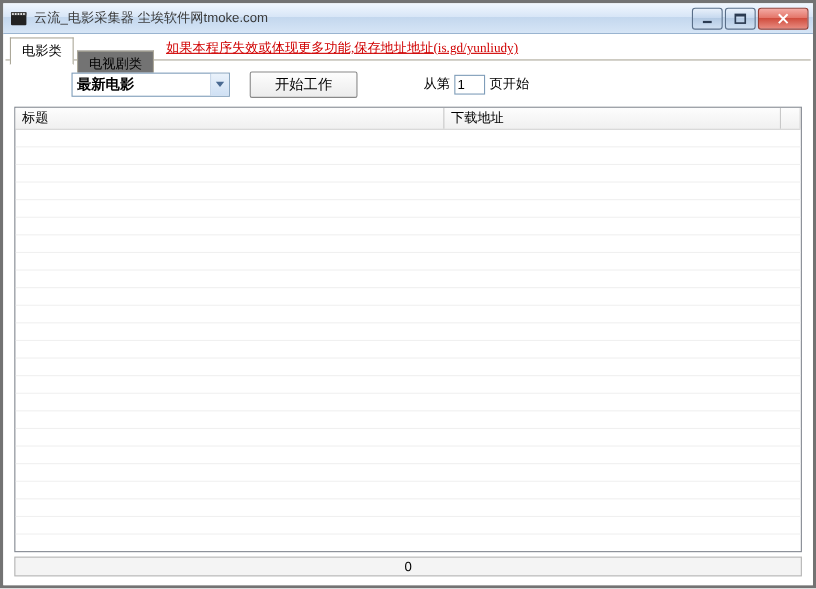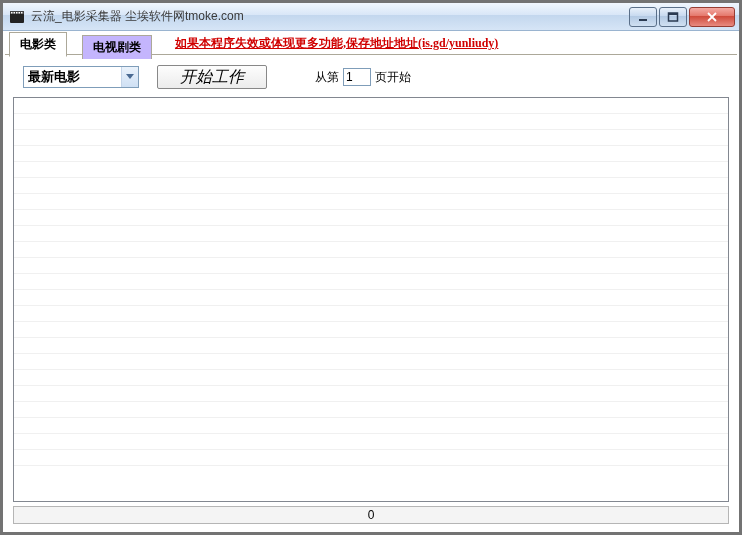--- a/index.html
+++ b/index.html
@@ -55,35 +55,34 @@
   .win-btn svg { width: 12px; height: 10px; }
   .client {
     flex: 1;
     background: #fff;
     padding: 2px;
     display: flex;
     flex-direction: column;
   }
   .tabstrip {
     display: flex;
-    align-items: center;
+    align-items: flex-start;
     height: 22px;
     border-bottom: 1px solid #aca899;
     padding-left: 4px;
-    gap: 16px;
-    font-weight: bold;
+    gap: 4px;
   }
   .tab {
     padding: 3px 10px 3px 10px;
     border: 1px solid #aca899;
     border-bottom: none;
-    background: #c4b5fd;
+    background: #737373;
     margin-right: -1px;
     position: relative;
-    top: 3px;
+    top: 13px;
     color: #000;
   }
   .tab.active {
     background: #fff;
     top: 1px;
     z-index: 2;
     border-bottom: 1px solid #fff;
   }
   .tab-link {
     color: #d00000;
@@ -92,47 +91,47 @@
     align-self: center;
     font-family: SimSun, serif;
   }
   .toolbar {
     display: flex;
     align-items: center;
     padding: 10px 8px 8px 18px;
     gap: 18px;
   }
   .dropdown {
-    width: 116px; height: 22px;
+    width: 144px; height: 22px;
     border: 1px solid #7f9db9;
     background: #fff;
     display: flex; align-items: center;
     font-weight: bold;
     font-size: 13px;
     position: relative;
+    margin-left: 42px;
   }
   .dropdown-text { padding-left: 4px; flex:1; }
   .dropdown-arrow {
     width: 17px; height: 100%;
     border-left: 1px solid #c4d4e8;
     background: linear-gradient(#eaf2fb,#cfe0f4);
     display:flex;align-items:center;justify-content:center;
   }
   .btn {
     height: 24px;
     padding: 0 22px;
     border: 1px solid #888;
     background: linear-gradient(#fdfdfd,#ececec);
     border-radius: 2px;
-    font-size: 16px;
-    font-style: italic;
+    font-size: 13px;
   }
   .page-start {
-    display: flex; align-items: center; gap: 4px;
-    margin-left: 30px;
+    display: flex; gap: 4px;
+    margin-left: 42px;
   }
   .page-input {
     width: 28px; height: 18px;
     border: 1px solid #7f9db9;
     padding: 0 2px;
     font-size: 12px;
   }
   .listview {
     flex: 1;
     margin: 0 8px 4px 8px;
@@ -226,20 +225,25 @@
       </div>
       <button class="btn">开始工作</button>
       <div class="page-start">
         <span>从第</span>
         <input class="page-input" value="1" style="">
         <span>页开始</span>
       </div>
     </div>
 
     <div class="listview">
+      <div class="lv-header">
+        <div class="lv-col" style="width:390px">标题</div>
+        <div class="lv-col" style="flex:1">下载地址</div>
+        <div class="lv-col" style="width:18px"></div>
+      </div>
       <div class="lv-body">
         <div class="lv-row"></div>
         <div class="lv-row"></div>
         <div class="lv-row"></div>
         <div class="lv-row"></div>
         <div class="lv-row"></div>
         <div class="lv-row"></div>
         <div class="lv-row"></div>
         <div class="lv-row"></div>
         <div class="lv-row"></div>

